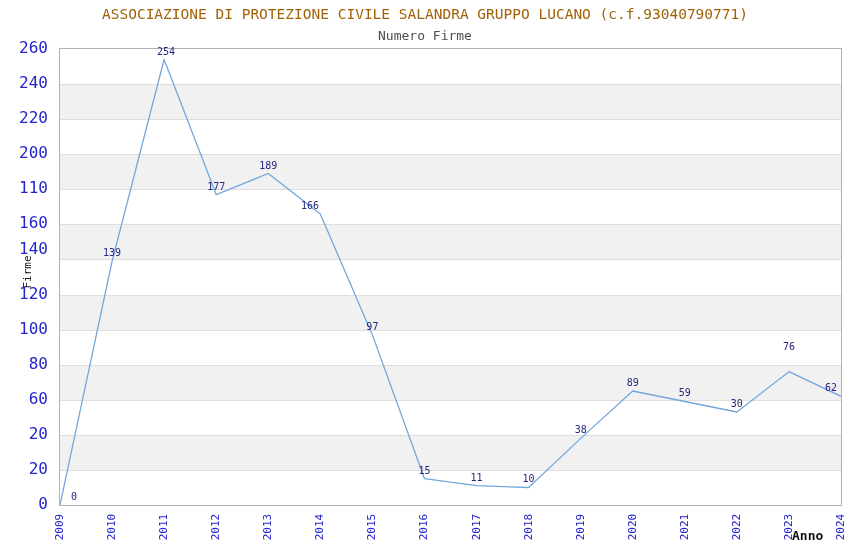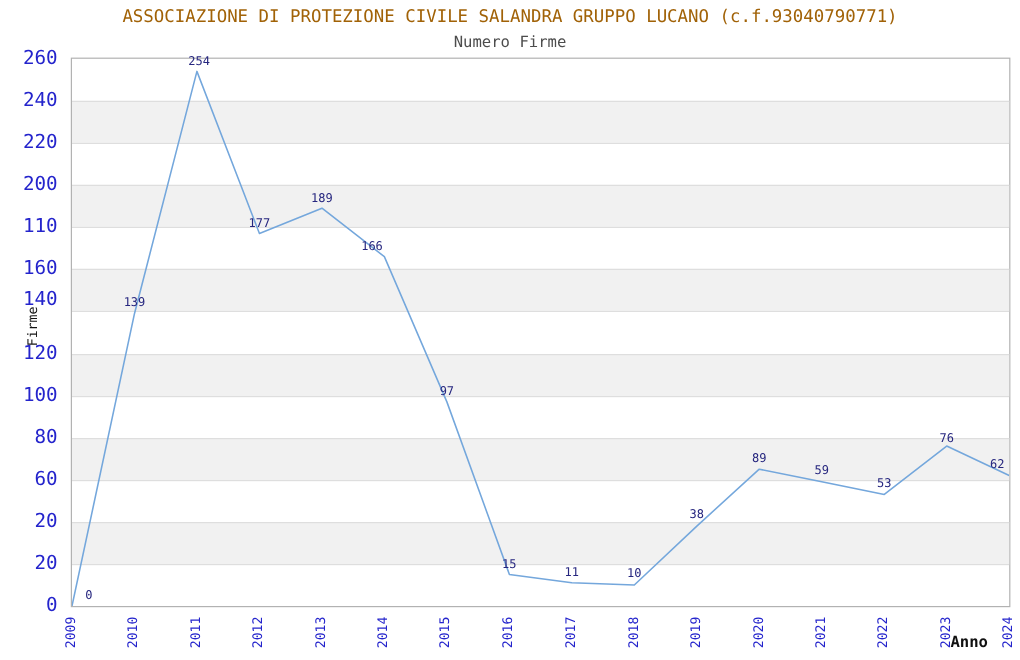--- a/index.html
+++ b/index.html
@@ -81,22 +81,22 @@
       <div class="dlabel" style="left: 156.2px; top: 131.569px; color: rgb(38, 38, 127);">177</div>
       <div class="dlabel" style="left: 208.267px; top: 110.523px; color: rgb(38, 38, 127);">189</div>
       <div class="dlabel" style="left: 250px; top: 150.862px; color: rgb(38, 38, 127);">166</div>
       <div class="dlabel" style="left: 312.4px; top: 271.877px; color: rgb(38, 38, 127);">97</div>
       <div class="dlabel" style="left: 364.467px; top: 415.692px; color: rgb(38, 38, 127);">15</div>
       <div class="dlabel" style="left: 416.533px; top: 422.708px; color: rgb(38, 38, 127);">11</div>
       <div class="dlabel" style="left: 468.6px; top: 424.462px; color: rgb(38, 38, 127);">10</div>
       <div class="dlabel" style="left: 520.667px; top: 375.354px; color: rgb(38, 38, 127);">38</div>
       <div class="dlabel" style="left: 572.733px; top: 328px; color: rgb(38, 38, 127);">89</div>
       <div class="dlabel" style="left: 624.8px; top: 338px; color: rgb(38, 38, 127);">59</div>
-      <div class="dlabel" style="left: 676.867px; top: 349.046px; color: rgb(38, 38, 127);">53</div>
-      <div class="dlabel" style="left: 728.933px; top: 311px; color: rgb(38, 38, 127); text-align: center;">76</div>
+      <div class="dlabel" style="left: 676.867px; top: 349.046px; color: rgb(38, 38, 127);">30</div>
+      <div class="dlabel" style="left: 728.933px; top: 292px; color: rgb(38, 38, 127); text-align: center;">76</div>
       <div class="dlabel" style="left: 771px; top: 333.262px; color: rgb(38, 38, 127);">62</div>
     </div>
 
   <div id="yticks">
       <div class="ytick" style="top: 497px; color: rgb(36, 36, 204);">0</div>
       <div class="ytick" style="top: 461.923px; color: rgb(36, 36, 204);">20</div>
       <div class="ytick" style="top: 426.846px; color: rgb(36, 36, 204);">20</div>
       <div class="ytick" style="top: 391.769px; color: rgb(36, 36, 204);">60</div>
       <div class="ytick" style="top: 356.692px; color: rgb(36, 36, 204);">80</div>
       <div class="ytick" style="top: 321.615px; color: rgb(36, 36, 204);">100</div>

